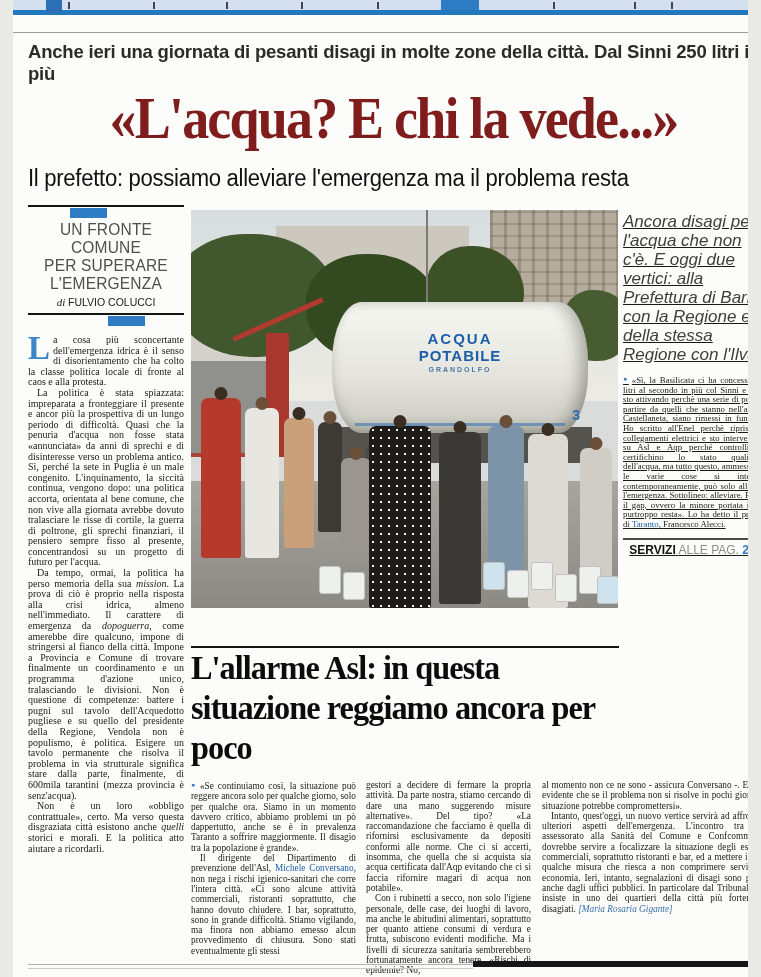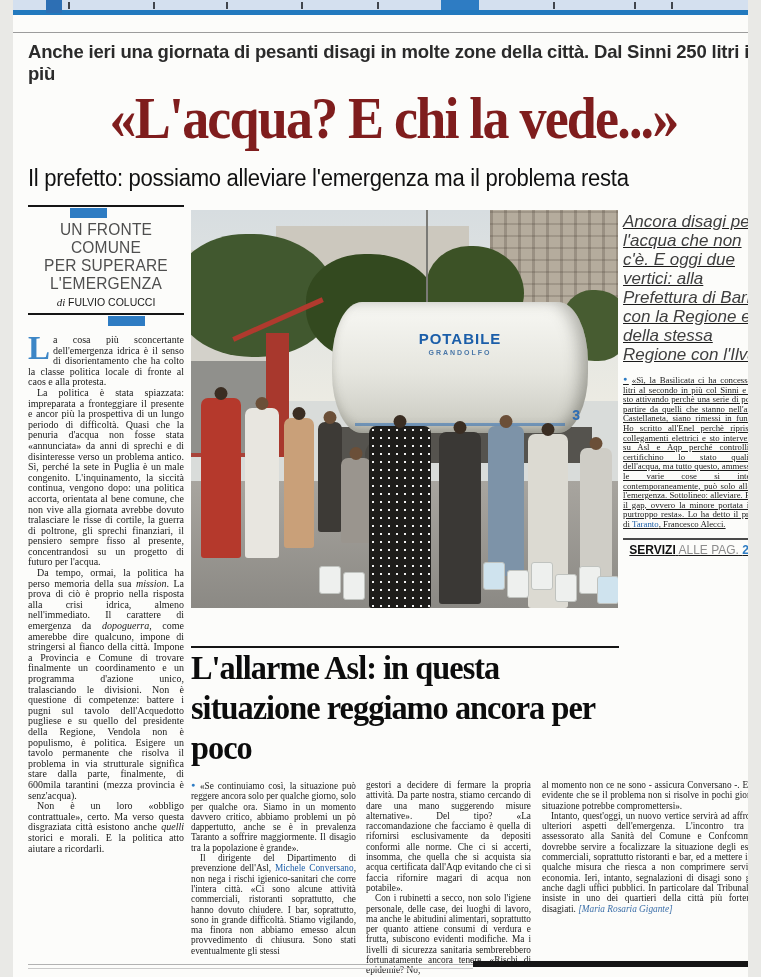--- a/index.html
+++ b/index.html
@@ -167,20 +167,21 @@
     <div class="bgtruck"></div>
     <div class="crane-arm"></div>
     <div class="crane"></div>
     <div class="ground"></div>
     <div class="truckbase">
       <div class="wheel" style="left:14%"></div>
       <div class="wheel" style="left:62%"></div>
     </div>
     <div class="tanker">
       <div class="tank-label">
+        <div class="tank-l1">ACQUA</div>
         <div class="tank-l2">POTABILE</div>
         <div class="tank-brand">GRANDOLFO</div>
       </div>
       <div class="tank-stripe"></div>
       <div class="tank-num">3</div>
     </div>
     <div class="person dk" style="left:10px;top:188px;width:40px;height:160px;background:#b5392c"></div>
     <div class="person" style="left:54px;top:198px;width:34px;height:150px;background:#e8e6e0"></div>
     <div class="person dk" style="left:93px;top:208px;width:30px;height:130px;background:#c9a079"></div>
     <div class="person" style="left:127px;top:212px;width:24px;height:110px;background:#3d3a36"></div>

